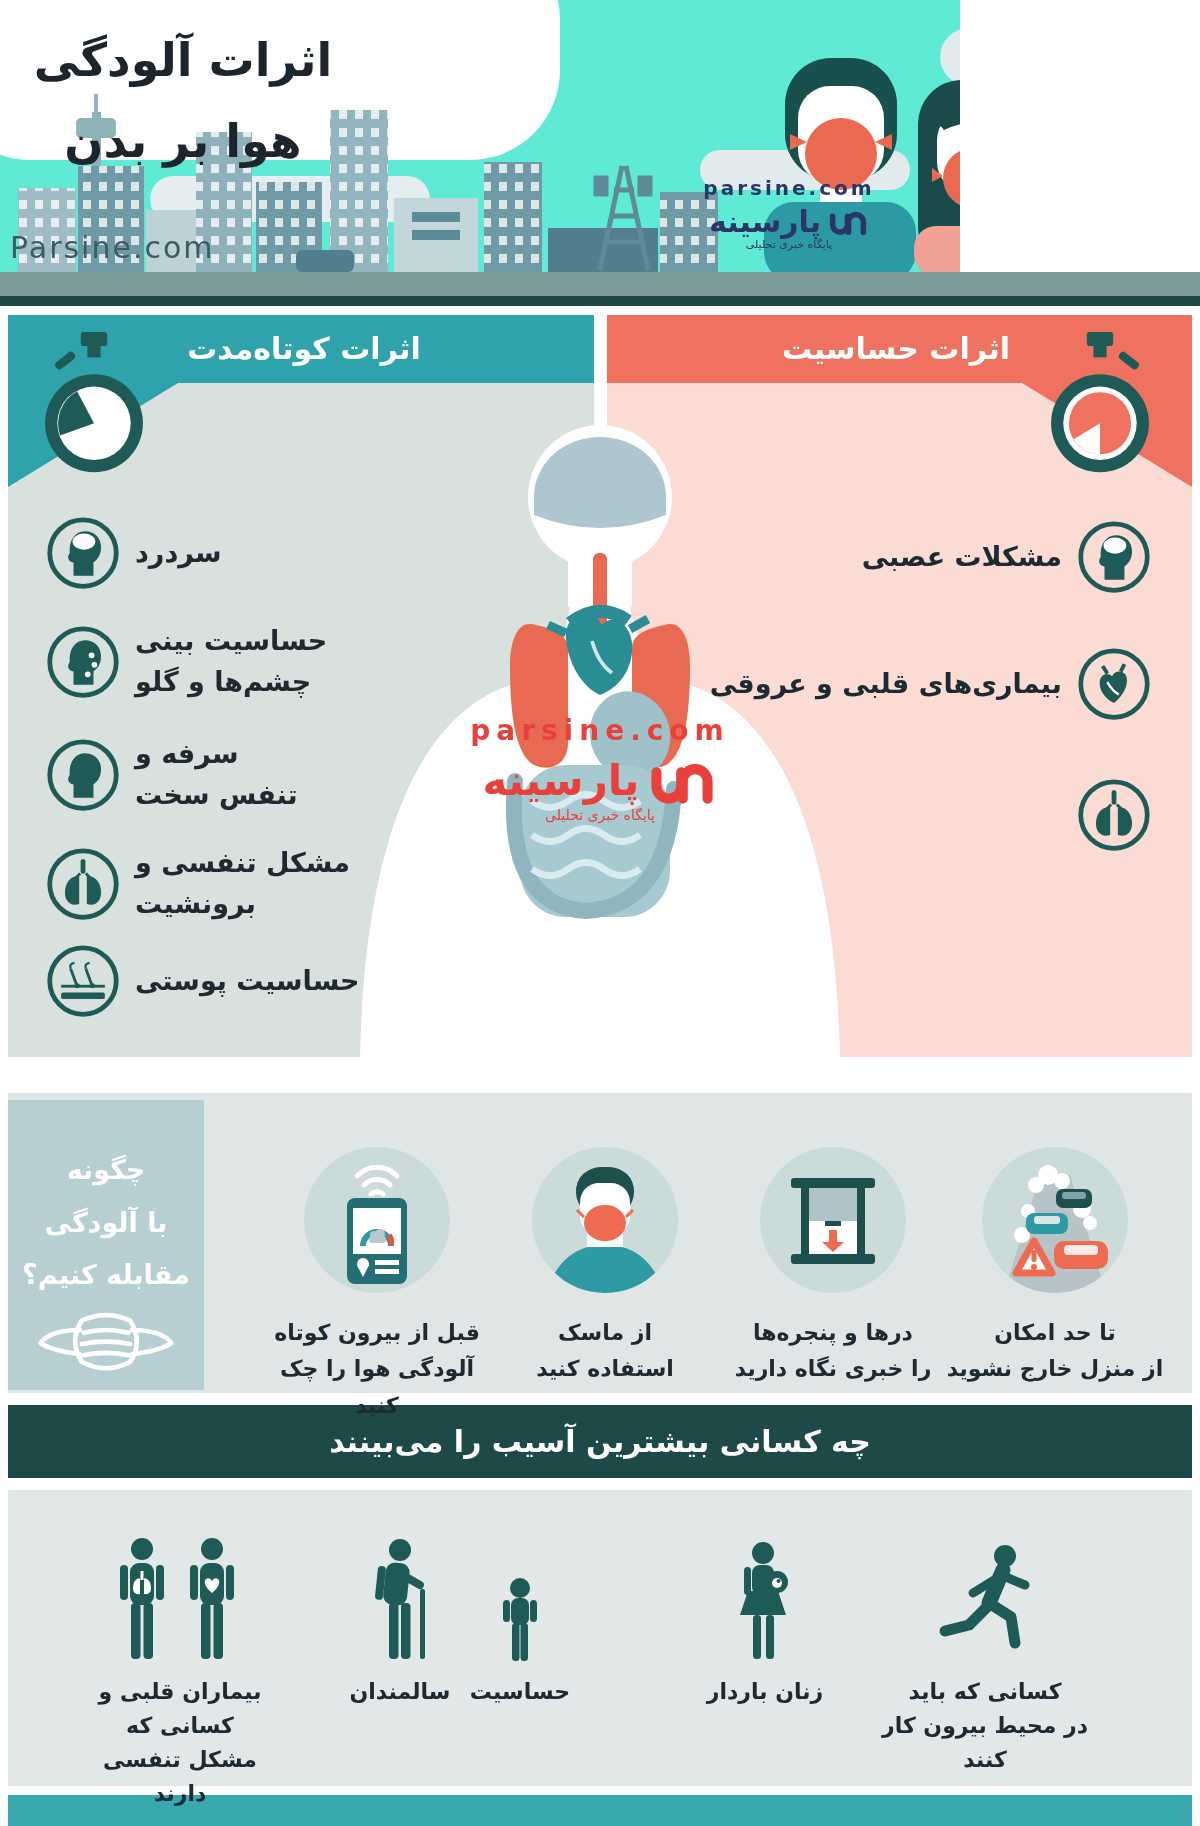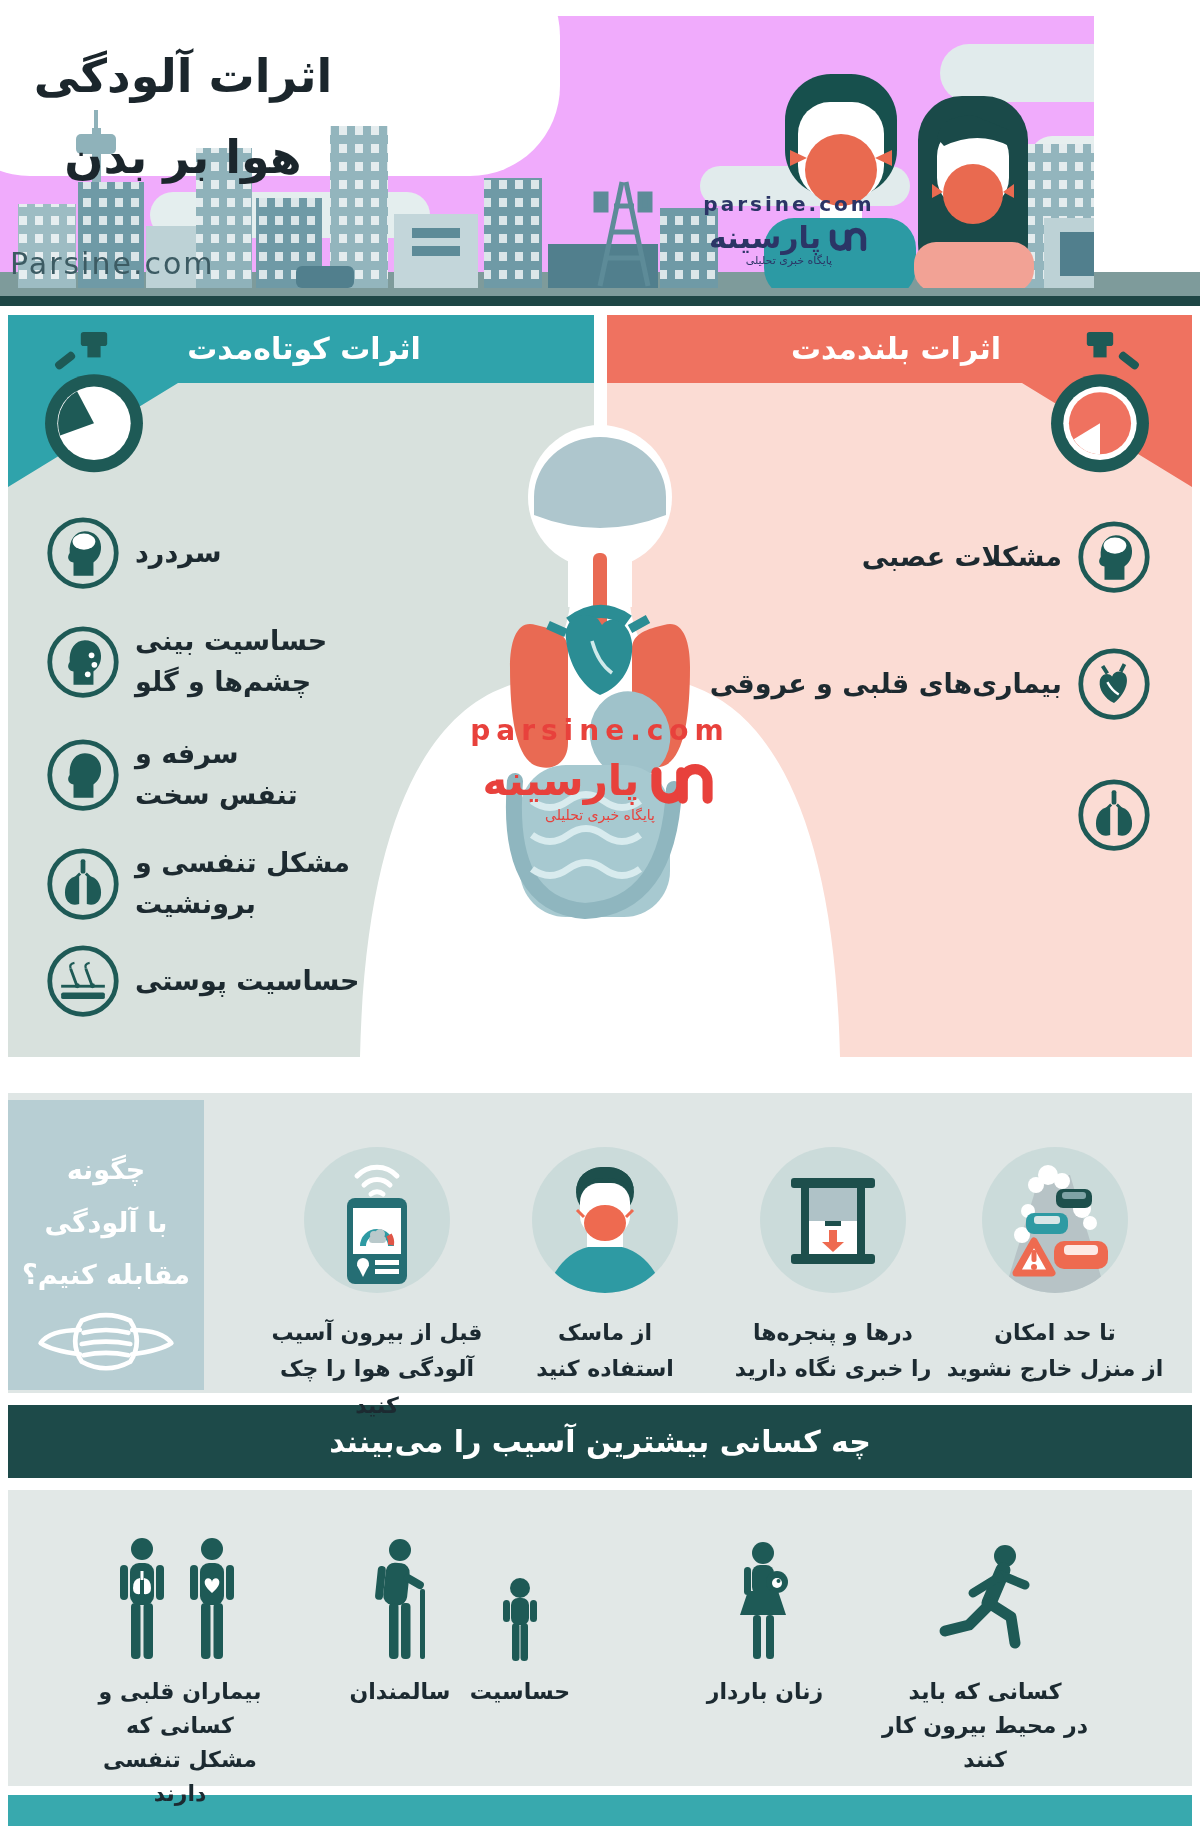--- a/index.html
+++ b/index.html
@@ -2,21 +2,21 @@
 <html lang="fa"><head>
 <meta charset="utf-8">
 <style>
   html,body{margin:0;padding:0;background:#fff;}
   .page{position:relative;width:1200px;height:1826px;overflow:hidden;background:#fff;
         font-family:"DejaVu Sans",sans-serif;}
   .abs{position:absolute;}
   .pre{white-space:pre-line;}
 
   
-  .header{left:0;top:16px;width:1094px;height:272px;background:#f0abfc;overflow:hidden;}
+  .header{left:0;top:0;width:960px;height:272px;background:#5eead4;overflow:hidden;}
   .cloud{position:absolute;border-radius:90px;}
   .cloud-title{left:-60px;top:-70px;width:620px;height:230px;background:#ffffff;}
   .cloud-r1{left:940px;top:28px;width:300px;height:58px;background:#e1ebec;}
   .cloud-r2{left:1030px;top:120px;width:220px;height:44px;background:#e7efef;}
   .cloud-m{left:700px;top:150px;width:210px;height:40px;background:#e1ebec;}
   .cloud-l{left:150px;top:176px;width:280px;height:46px;background:#e4eeee;}
   .title{left:18px;top:20px;width:330px;text-align:center;font-size:46px;font-weight:bold;
          color:#1b262c;line-height:1.75;z-index:5;}
   .site-label{left:10px;top:230px;font-size:30px;color:#3c5b63;letter-spacing:2px;z-index:5;}
   .skyline{left:0;top:70px;z-index:2;}
@@ -199,21 +199,21 @@
     <path d="M240,266 Q270,244 298,264" stroke="#2b8d94" stroke-width="13" fill="none"></path>
     <path d="M236,276 L218,268 M300,272 L318,262" stroke="#2b8d94" stroke-width="9" fill="none"></path>
     <path d="M268,262 C250,252 234,262 236,282 C238,306 252,330 270,338 C292,330 304,308 302,286 C300,266 282,256 272,268 Z" fill="#2b8d94"></path>
     <path d="M262,284 Q268,306 282,316" stroke="#cfe9ea" stroke-width="3.5" fill="none"></path>
   </svg>
 
   <div class="abs band-short">
     <div class="band-title">اثرات کوتاه‌مدت</div>
   </div>
   <div class="abs band-long">
-    <div class="band-title">اثرات بلندمدت</div>
+    <div class="band-title">اثرات حساسیت</div>
   </div>
   <div class="abs center-strip"></div>
 
   <svg class="abs stopwatch sw-left" width="104" height="160" viewBox="0 0 110 170">
     <rect x="41" y="0" width="28" height="15" rx="3" fill="#1e5a56"></rect>
     <rect x="48" y="13" width="14" height="14" fill="#1e5a56"></rect>
     <rect x="12" y="26" width="24" height="9" rx="4" fill="#1e5a56" transform="rotate(-38 24 30)"></rect>
     <circle cx="55" cy="97" r="52" fill="#1e5a56"></circle>
     <circle cx="55" cy="97" r="39" fill="#ffffff"></circle>
     <path d="M55,97 L37,63 A39,39 0 0 0 19,110 Z" fill="#1e5a56"></path>
@@ -350,21 +350,21 @@
         <path d="M82,85 A14,14 0 0 1 84,95" stroke="#e05547" stroke-width="6" fill="none"></path>
         <circle cx="67" cy="85" r="4" fill="#b9c9cb"></circle>
           <circle cx="73" cy="84" r="5" fill="#b9c9cb"></circle>
         <rect x="62" y="86" width="17" height="7" rx="3.5" fill="#b9c9cb"></rect>
         <circle cx="56" cy="114" r="6" fill="#ffffff"></circle>
           <path d="M56,127 L50,115 L62,115 Z" fill="#ffffff"></path>
         <rect x="68" y="110" width="24" height="5" fill="#ffffff"></rect>
           <rect x="68" y="119" width="24" height="5" fill="#ffffff"></rect>
       </svg>
     </div>
-    <div class="tip-caption pre">قبل از بیرون آسیب
+    <div class="tip-caption pre">قبل از بیرون کوتاه
 آلودگی هوا را چک کنید</div>
   </div>
 
   <div class="tip abs" style="left:490px;top:1147px;">
     <div class="tip-circle">
       <svg width="146" height="146" viewBox="0 0 146 146">
         <rect x="55" y="82" width="36" height="26" fill="#ffffff"></rect>
         <path d="M14,146 Q26,108 56,100 L90,100 Q120,108 132,146 Z" fill="#2e9aa3"></path>
         <rect x="44" y="20" width="58" height="50" rx="25" fill="#1d4f4c"></rect>
         <rect x="48" y="36" width="50" height="52" rx="19" fill="#ffffff"></rect>

